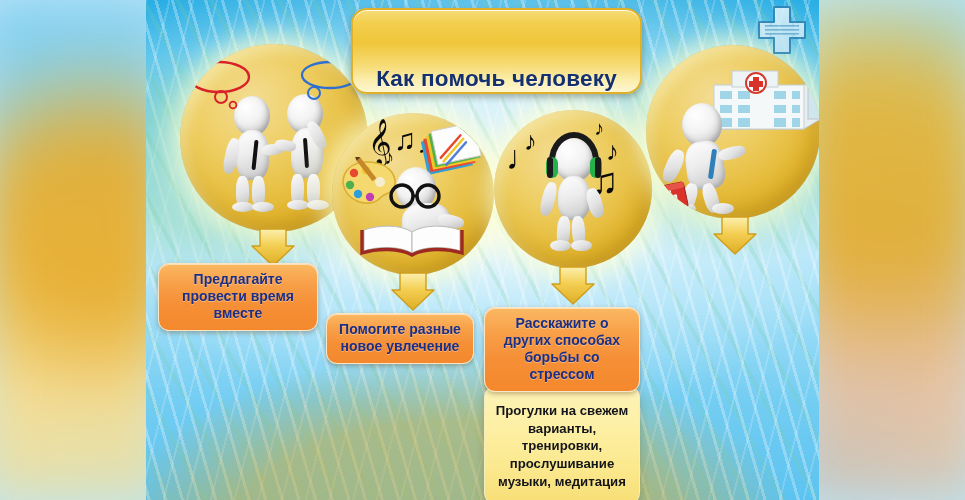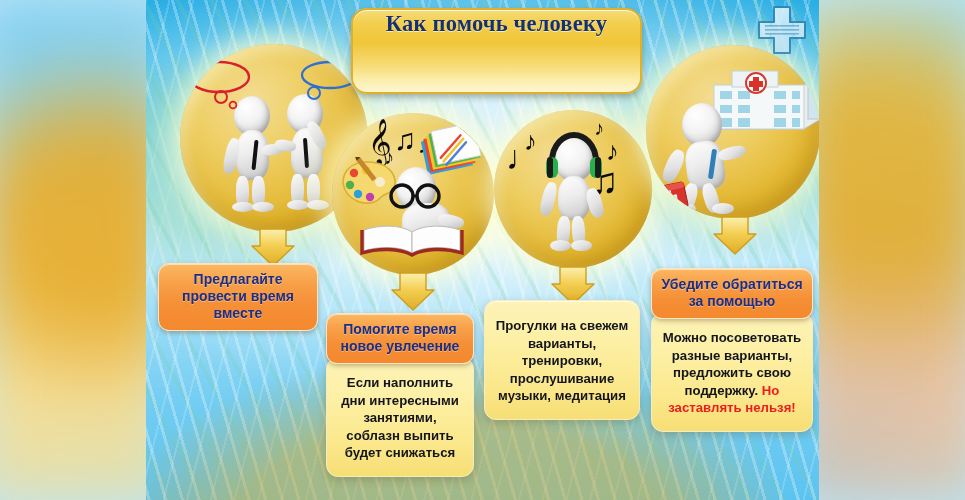--- a/index.html
+++ b/index.html
@@ -57,21 +57,21 @@
   .logo{position:absolute;top:4px;left:610px;width:52px;height:52px;z-index:12;opacity:.82;}
 
   
   .title-banner{
     position:absolute;z-index:10;
     left:205px;top:8px;width:287px;height:82px;
     border-radius:16px;
     background:linear-gradient(180deg,#f6dc7a 0%,#f3cf4e 16%,#f0c63a 40%,#f6da72 66%,#fbeeae 86%,#fdf6d2 100%);
     border:2px solid #e0b126;
     box-shadow:0 3px 7px rgba(60,50,10,.35), inset 0 1px 0 rgba(255,255,255,.85);
-    display:flex;align-items:flex-start;justify-content:center;font-family:Liberation Serif, serif;
+    display:flex;align-items:flex-end;justify-content:center;
   }
   .title-banner .txt{
     color:#15306e;font-weight:bold;font-size:22.5px;line-height:1.22;
     text-align:center;letter-spacing:.2px;
     text-shadow:0 1px 0 rgba(255,255,255,.6);
     padding:0 10px;
   }
 
   
   .circle{
@@ -346,33 +346,25 @@
     </svg>
     <svg class="arrow" style="left:566px;top:216px;" viewBox="0 0 46 40">
       <path d="M10 1 h26 v17 h8 L23 38 L2 18 h8 z" fill="url(#ag)" stroke="#cf9e1c" stroke-width="1.4" stroke-linejoin="round"></path>
     </svg>
 
     <div class="card" style="left:12px;top:263px;width:160px;">
       <div class="head">Предлагайте провести время вместе</div>
     </div>
 
     <div class="card" style="left:180px;top:313px;width:148px;">
-      <div class="head">Помогите время новое увлечение</div>
-      <div class="body">
-        <span>Если наполнить дни интересными занятиями, соблазн выпить будет снижаться</span>
-      </div>
+      <div class="head">Помогите разные новое увлечение</div>
     </div>
 
     <div class="card" style="left:338px;top:307px;width:156px;">
+      <div class="head">Расскажите о других способах борьбы со стрессом</div>
       <div class="body">
         <span>Прогулки на свежем варианты, тренировки, прослушивание музыки, медитация</span>
       </div>
     </div>
 
-    <div class="card" style="left:505px;top:268px;width:162px;">
-      <div class="head">Убедите обратиться за помощью</div>
-      <div class="body">
-        <span>Можно посоветовать разные варианты, предложить свою поддержку. </span><span class="warn">Но заставлять нельзя!</span>
-      </div>
-    </div>
 
   </div>
 </div>
 
 </body></html>

